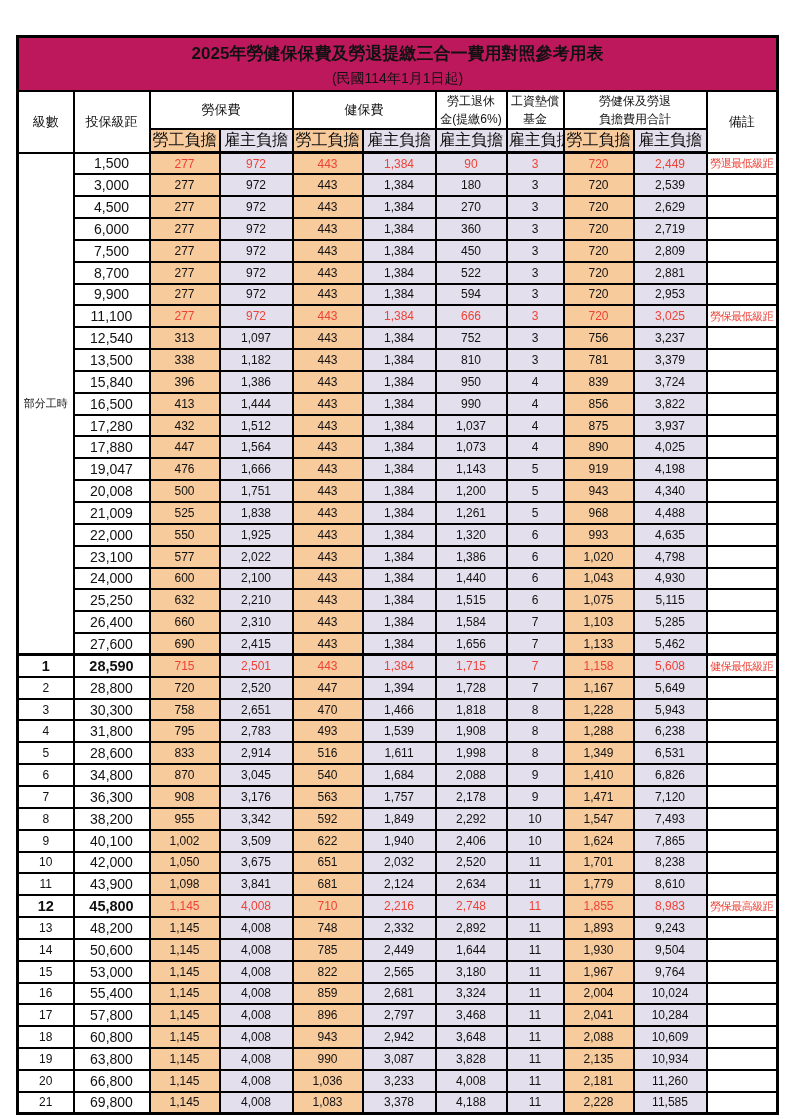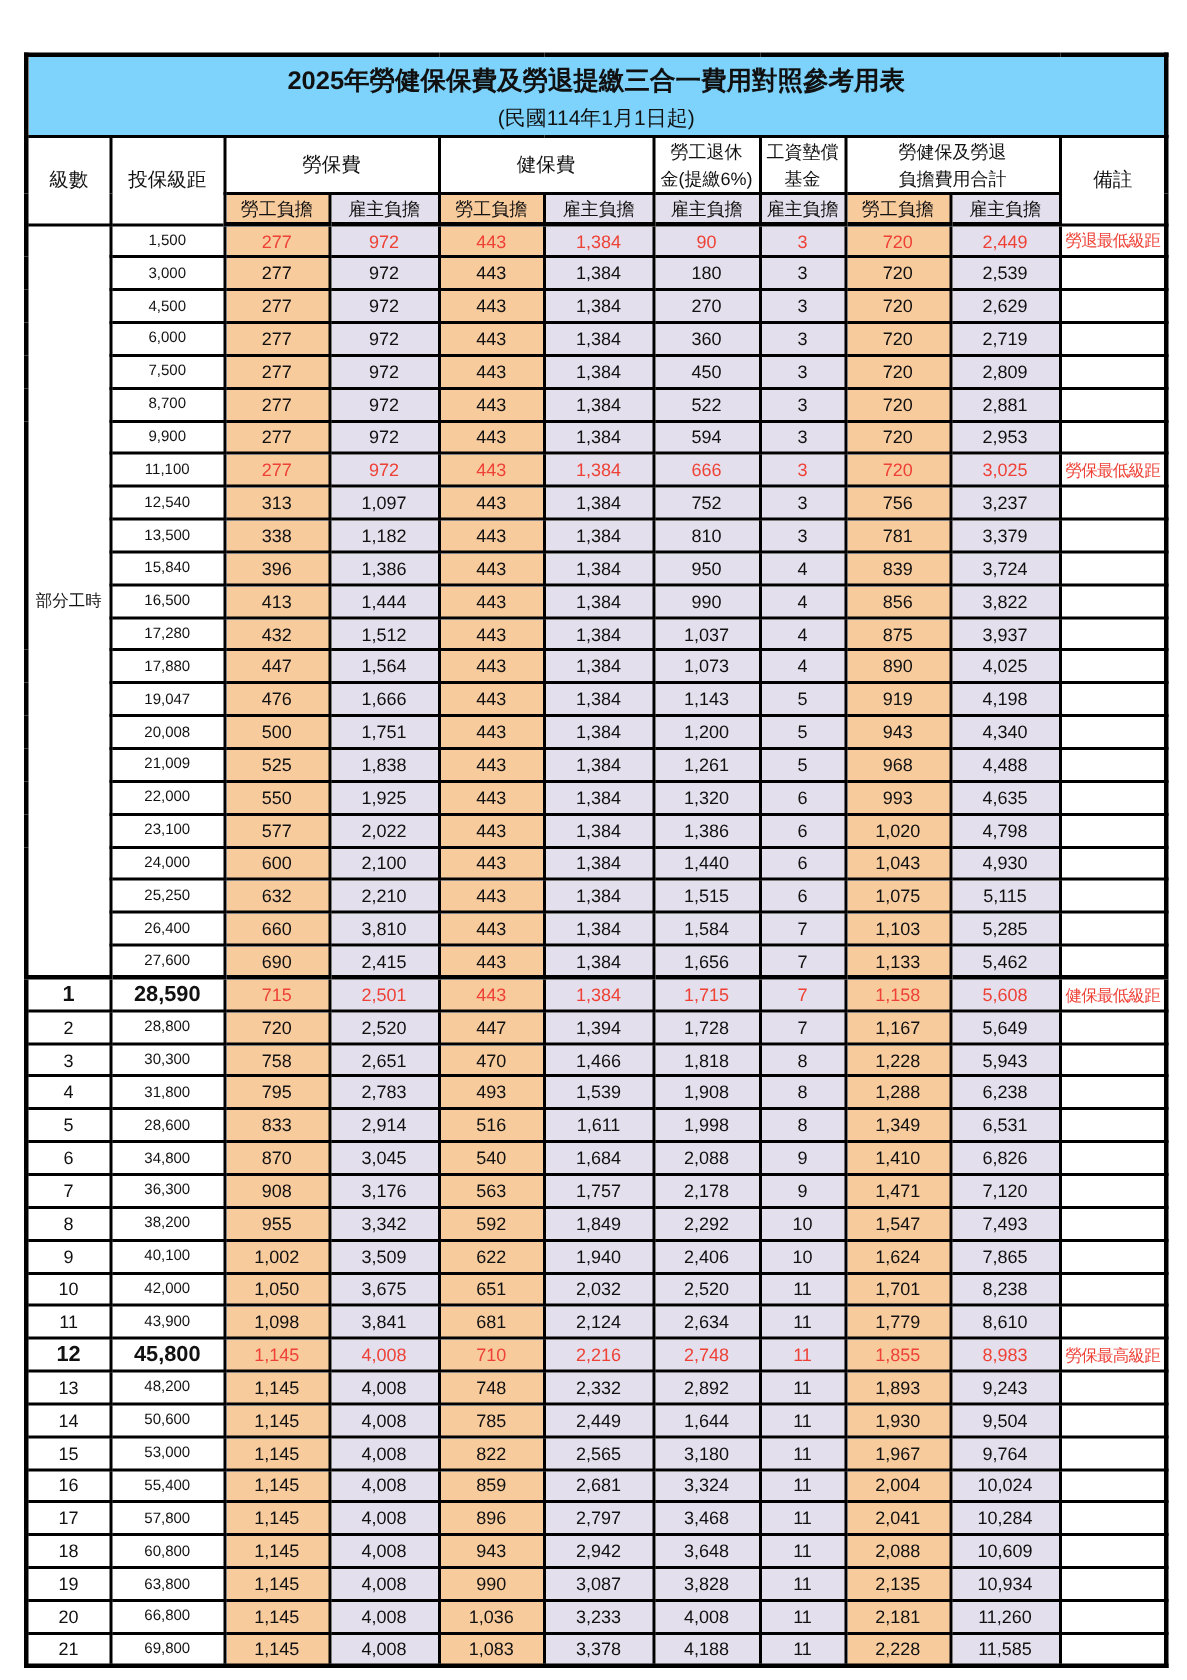--- a/index.html
+++ b/index.html
@@ -27,41 +27,41 @@
     border:2px solid var(--border);
     padding:0 1px;
     text-align:center;
     vertical-align:middle;
     overflow:hidden;
     white-space:nowrap;
   }
   
   tr.title-row th{
     height:52px;
-    background:#7dd3fc;
+    background:#be185d;
     border-bottom:2px solid var(--border);
   }
   .doc-title{font-size:17px;font-weight:bold;line-height:29px;}
   .doc-subtitle{font-size:14px;font-weight:normal;line-height:21px;}
   
   thead tr.h1{height:19px;}
   thead tr.h2{height:19px;}
   thead tr.h3{height:18px;}
   thead th{font-weight:normal;font-size:13px;background:#ffffff;}
-  thead tr.h3 th{font-size:12px;height:18px;border-bottom:3px solid var(--border);}
+  thead tr.h3 th{font-size:16px;height:18px;border-bottom:3px solid var(--border);}
   thead th .two-line{display:block;font-size:12px;line-height:18px;}
   th.bg-labor{background:var(--labor-bg);}
   th.bg-emp{background:var(--emp-bg);}
   
   tbody tr{height:21.85px;}
   tbody td{font-size:12px;}
   td.c-labor{background:var(--labor-bg);}
   td.c-emp{background:var(--emp-bg);}
   td.c-white{background:#ffffff;}
-  td.bracket{font-size:10px;}
+  td.bracket{font-size:14px;}
   td.pt-label{font-size:11px;}
   td.remark{font-size:11px;font-weight:normal;letter-spacing:-0.5px;margin-left:33px;}
   tr.red td.val, tr.red td.remark{color:var(--red);}
   tr.bold td.level-cell, tr.bold td.bracket{font-size:14.5px;font-weight:bold;}
   tr.section td{border-top:3px solid var(--border);}
 </style>
 </head>
 <body>
 
 <table class="sheet">
@@ -366,21 +366,21 @@
         <td class="c-emp val">1,384</td>
         <td class="c-emp val">1,515</td>
         <td class="c-emp val">6</td>
         <td class="c-labor val">1,075</td>
         <td class="c-emp val">5,115</td>
         <td class="c-white remark"></td>
       </tr>
       <tr>
         <td class="c-white bracket">26,400</td>
         <td class="c-labor val">660</td>
-        <td class="c-emp val">3,810</td>
+        <td class="c-emp val">2,310</td>
         <td class="c-labor val">443</td>
         <td class="c-emp val">1,384</td>
         <td class="c-emp val">1,584</td>
         <td class="c-emp val">7</td>
         <td class="c-labor val">1,103</td>
         <td class="c-emp val">5,285</td>
         <td class="c-white remark"></td>
       </tr>
       <tr>
         <td class="c-white bracket">27,600</td>

